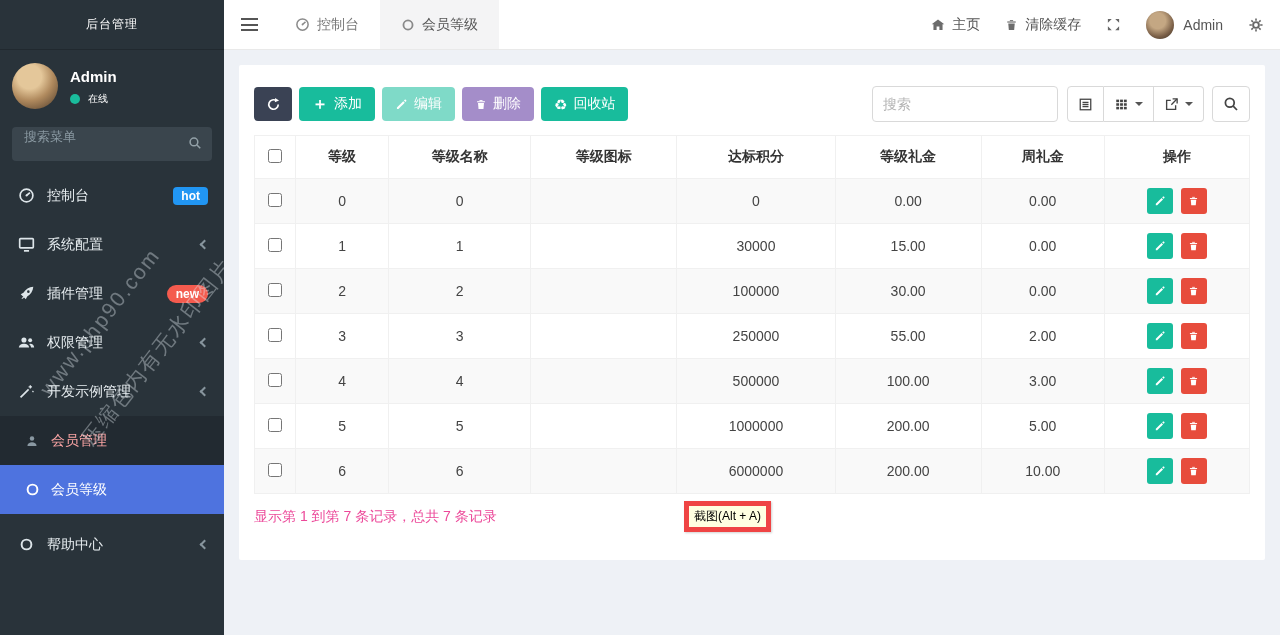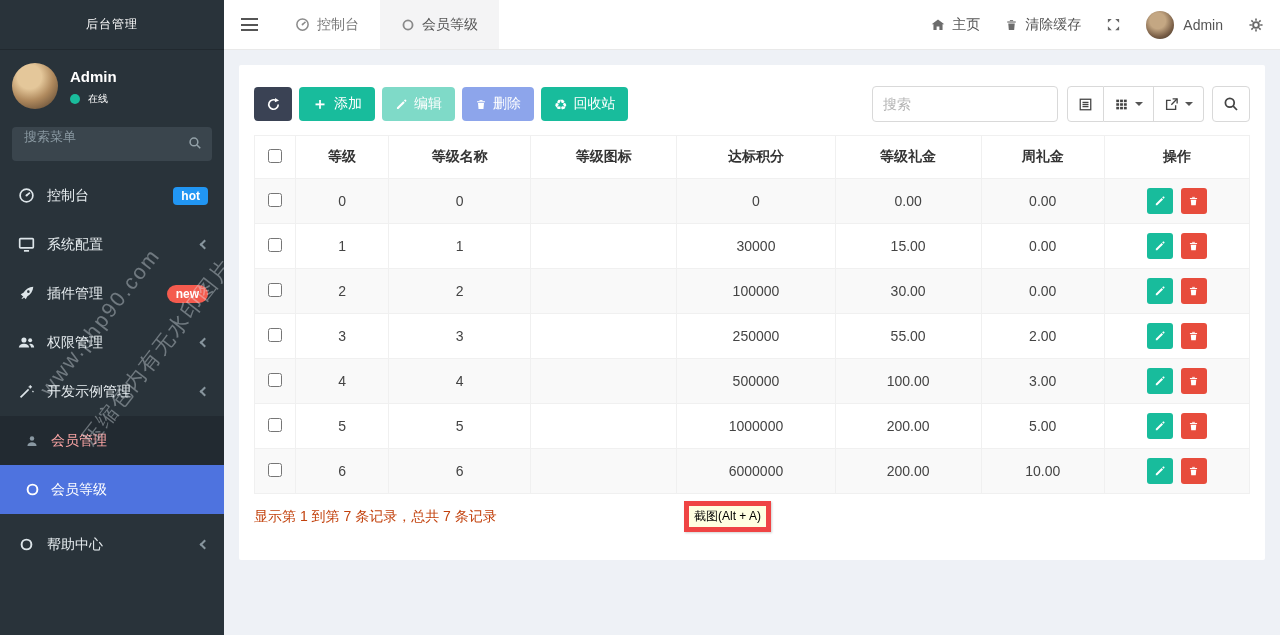--- a/index.html
+++ b/index.html
@@ -62,21 +62,21 @@
   
   .content{position:absolute;left:224px;right:0;top:50px;bottom:0;background:#eef1f6;padding:15px}
   .panel{background:#fff;height:495px;padding:21px 15px 0;position:relative;border-radius:2px}
   .tb-row{display:flex;align-items:center}
   .btn{height:34px;border:0;border-radius:4px;color:#fff;font-size:14px;display:inline-flex;align-items:center;
        gap:6px;padding:0 13px;margin-right:7px;cursor:pointer;font-family:inherit}
   .btn .plus{font-size:16px;font-weight:bold;line-height:1}
   .btn.refresh{background:#3a4254;width:38px;justify-content:center;padding:0}
   .btn.add{background:#18bc9c}
   .btn.editb{background:#18bc9c;opacity:.55}
-  .btn.delb{background:#1d4ed8;opacity:.5}
+  .btn.delb{background:#4c1d95;opacity:.5}
   .btn.recycle{background:#18bc9c}
   .recycle-glyph{font-size:15px;line-height:1}
   .tb-right{margin-left:auto;display:flex;align-items:center}
   .search-box input{width:186px;height:36px;border:1px solid #d9d9d9;border-radius:4px;padding:0 10px;
                     font-size:14px;color:#555;font-family:inherit}
   .search-box input::placeholder{color:#b5b5b5}
   .vgroup{display:flex;margin-left:9px}
   .vbtn{height:36px;background:#fff;border:1px solid #d9d9d9;display:flex;align-items:center;justify-content:center;
         gap:6px;color:#444;cursor:pointer;padding:0 10px}
   .vbtn+.vbtn{border-left:0}
@@ -89,21 +89,21 @@
   table{border-collapse:collapse;width:996px;margin-top:13px;table-layout:fixed}
   th,td{border:1px solid #f0f0f0;text-align:center;font-size:14px;padding:0 6px;overflow:hidden}
   th{color:#333;font-weight:bold;height:43px}
   td{color:#444;height:45px}
   tbody tr:nth-child(odd){background:#f9f9f9}
   .op{width:26px;height:26px;border:0;border-radius:3px;color:#fff;display:inline-flex;align-items:center;
       justify-content:center;cursor:pointer;margin:0 2px;vertical-align:middle}
   .op.edit{background:#18bc9c}
   .op.del{background:#e74c3c}
   input[type=checkbox]{width:14px;height:14px;cursor:pointer}
-  .foot{margin-top:14px;font-size:14px;color:#c2410c}
+  .foot{margin-top:14px;font-size:14px;color:#ec4899}
 
   .tooltip{position:absolute;left:684px;top:501px;background:#ffffe1;border:5px solid #ef4444;font-size:12px;
            padding:2px 5px;color:#000;z-index:50;box-shadow:1px 1px 2px rgba(0,0,0,.18)}
 </style>
 </head>
 <body>
 
 <div class="sidebar">
   <div class="sb-head">后台管理</div>
 

